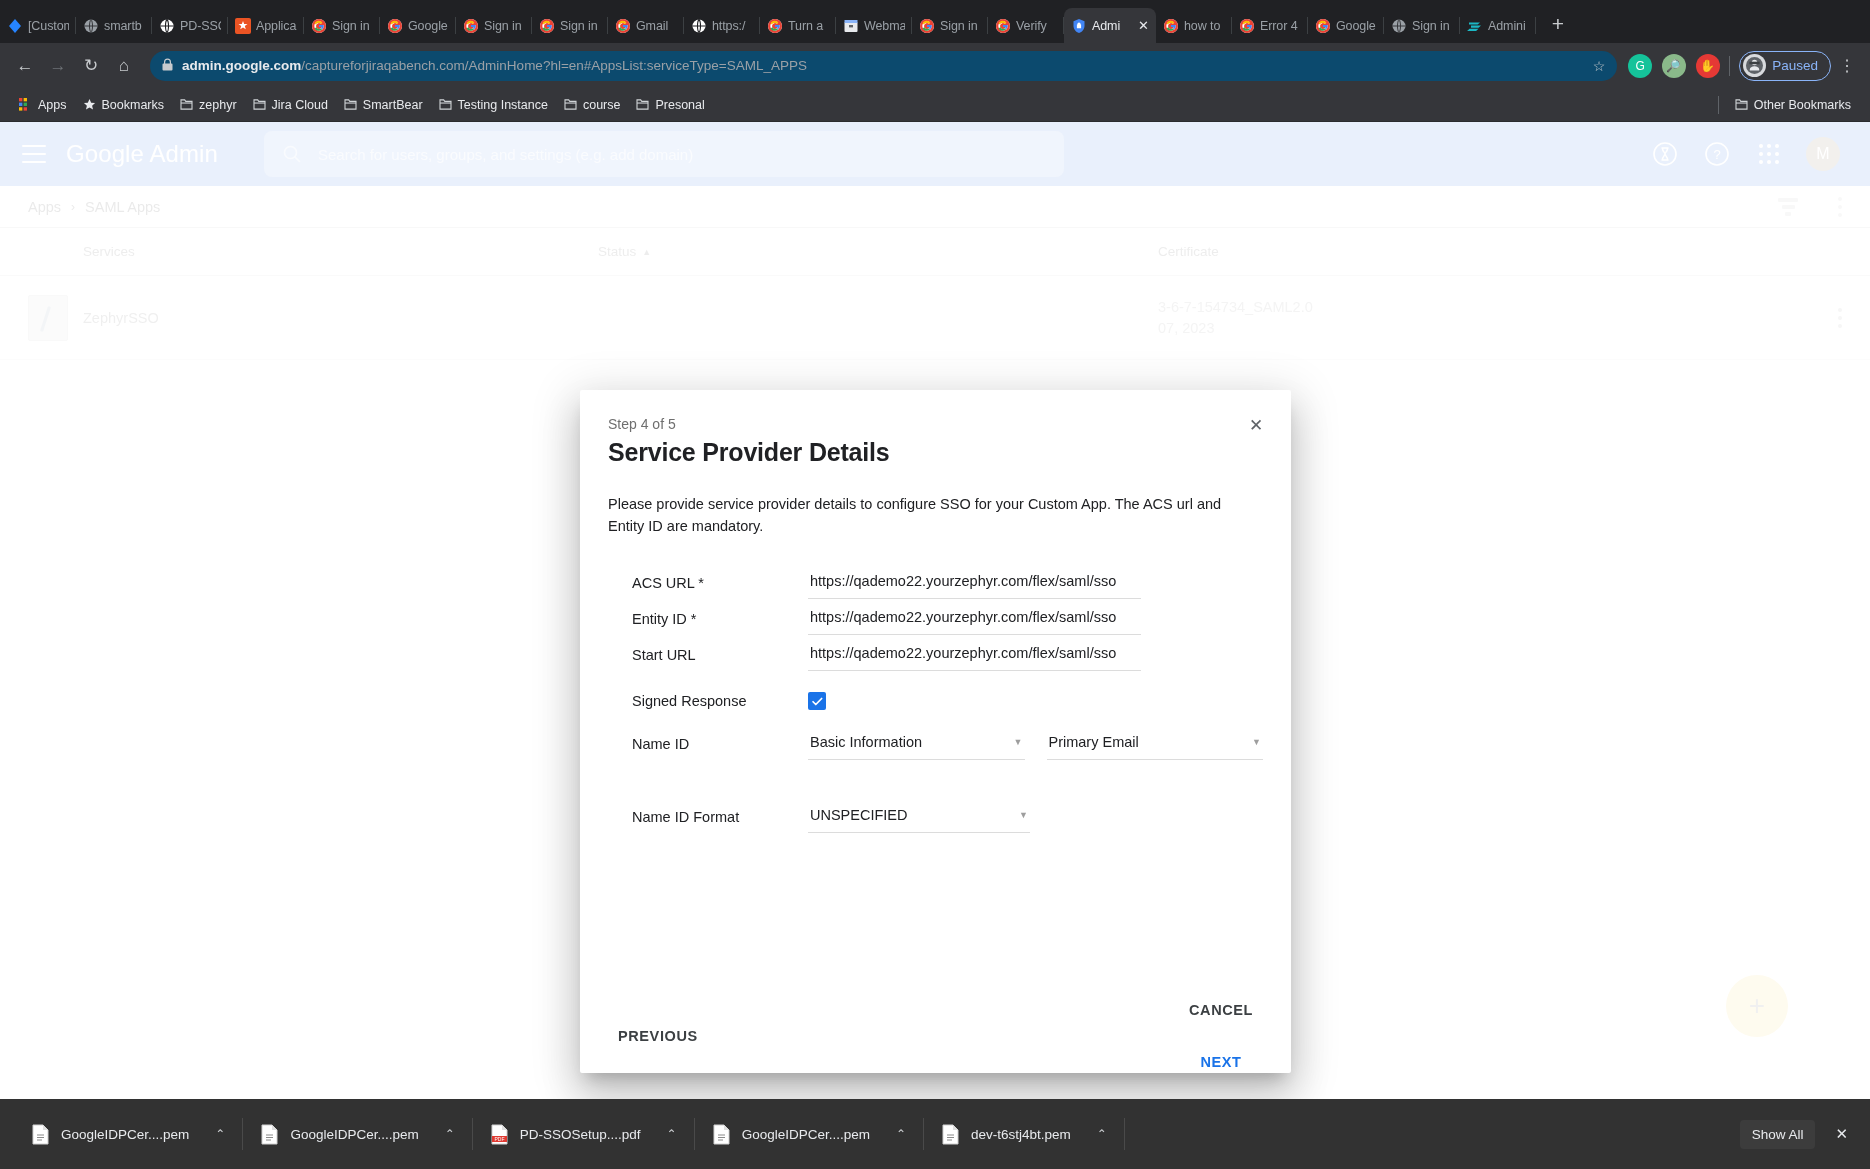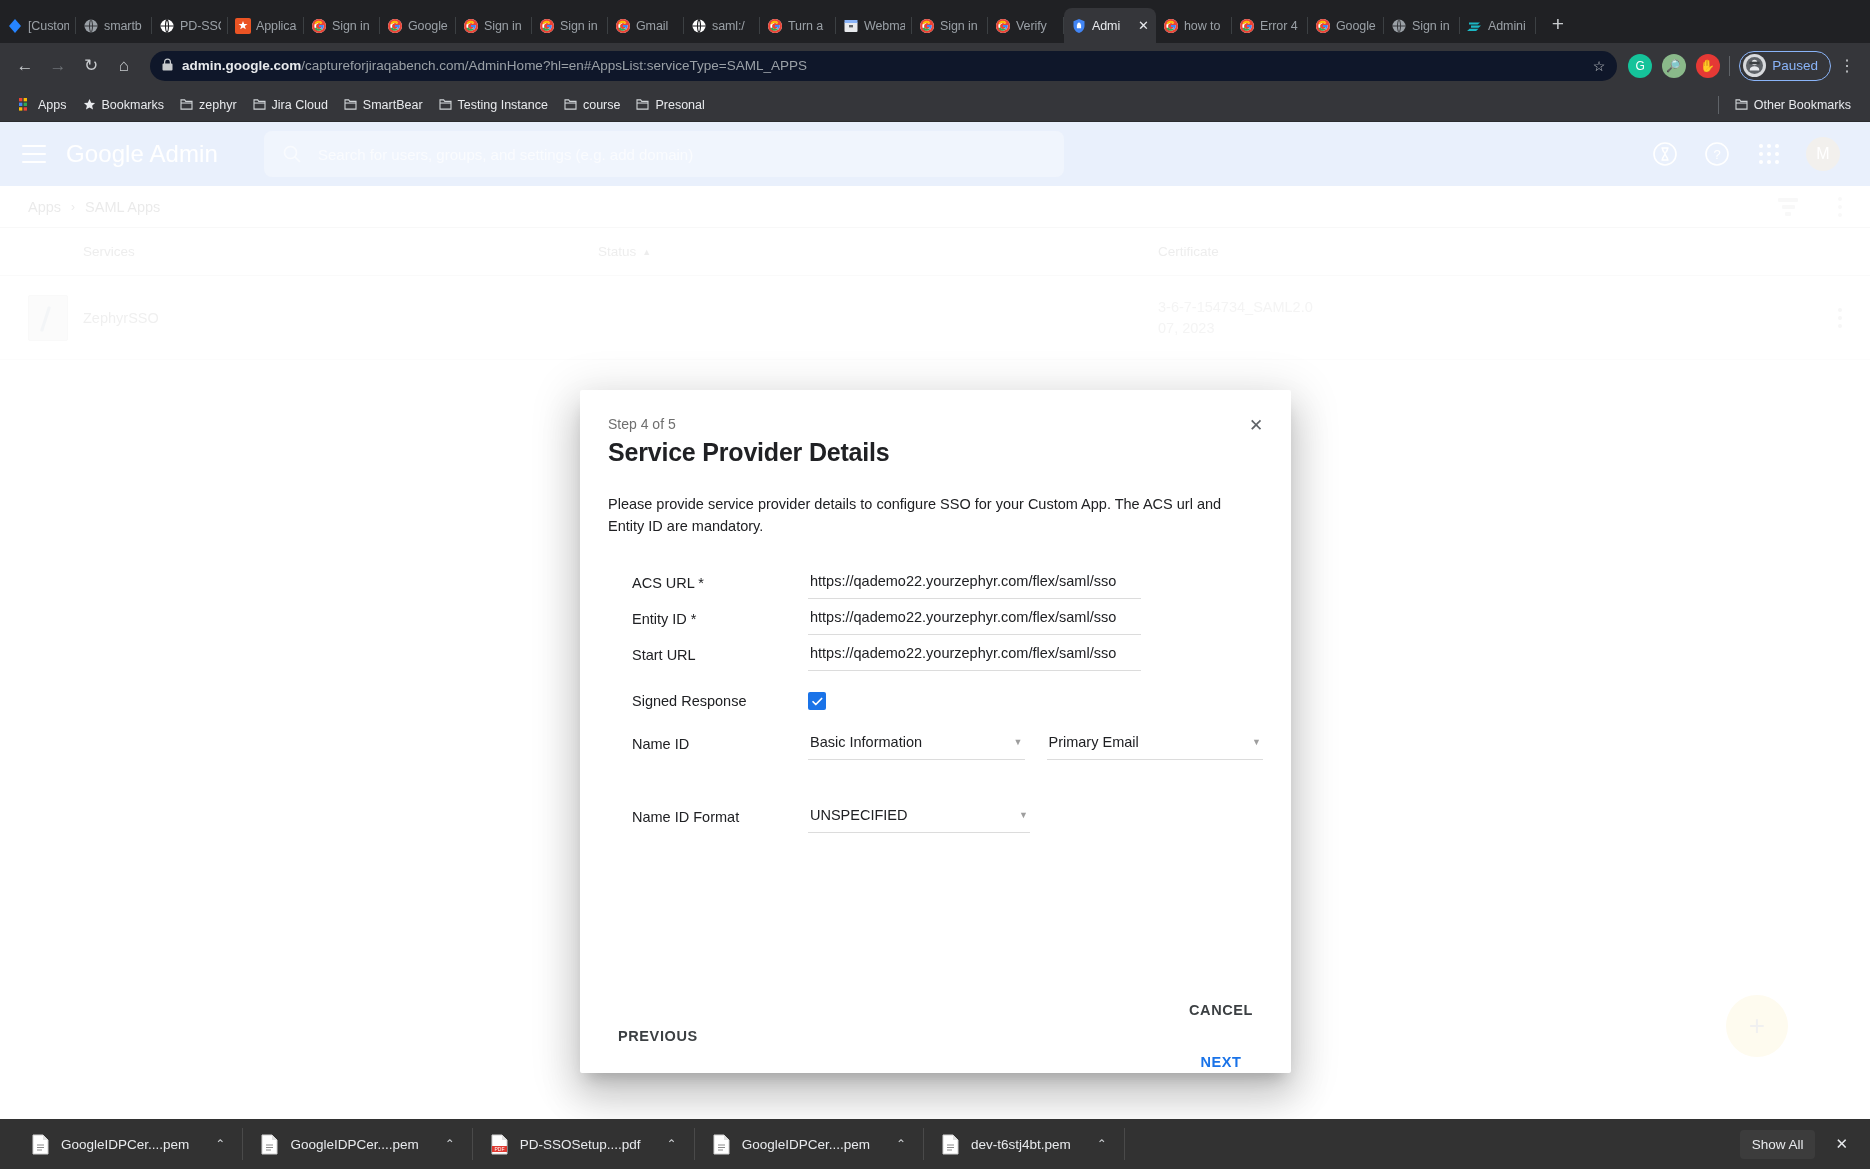--- a/index.html
+++ b/index.html
@@ -52,21 +52,21 @@
     height: 45px; background: #35363a;
     display: flex; align-items: center; padding: 0 10px; gap: 3px; flex: none;
   }
   .navbtn {
     width: 30px; height: 30px; border-radius: 50%;
     display: flex; align-items: center; justify-content: center;
     color: #c8cbce; font-size: 17px; flex: none;
   }
   .navbtn.disabled { color: #6d7175; }
   .omnibox {
-    flex: 1; height: 30px; background: #0f172a; border-radius: 16px;
+    flex: 1; height: 30px; background: #0c4a6e; border-radius: 16px;
     display: flex; align-items: center; padding: 0 12px; margin: 0 8px;
     gap: 9px; min-width: 0;
   }
   .omnibox .lock { font-size: 11.5px; color: #c8cbce; }
   .omnibox .url { font-size: 13.5px; color: #9aa0a6; white-space: nowrap; overflow: hidden; }
   .omnibox .url b { color: #e8eaed; font-weight: 700; }
   .omnibox .star { margin-left: auto; color: #c8cbce; font-size: 14px; }
   .ext-icon { width: 24px; height: 24px; border-radius: 50%; flex:none;
               display:flex; align-items:center; justify-content:center; font-size:12px; }
   .toolbar-sep { width:1px; height:20px; background:#5f6368; margin:0 6px; flex:none; }
@@ -215,21 +215,21 @@
   .tbtn {
     font-size: 14.5px; font-weight: 700; letter-spacing:0.6px;
     color:#3c4043; padding: 9px 10px; border-radius:4px; background:none; border:0;
     font-family:"Liberation Sans", sans-serif; cursor:pointer;
   }
   .tbtn.primary { color:#1a73e8; }
   .footer-right { margin-left:auto; display:flex; align-items:center; gap: 18px; flex-direction: column; }
 
   
   .downloadbar {
-    height: 50px; background:#323232; display:flex; align-items:center;
+    height: 70px; background:#323232; display:flex; align-items:center;
     padding: 0 14px; flex:none; gap:10px;
   }
   .dl-item {
     display:flex; align-items:center; gap: 12px; padding: 0 18px;
     height: 38px; position:relative;
   }
   .dl-item::after {
     content:""; position:absolute; right:0; top:3px; height:32px; width:1px; background:#4a4a4a;
   }
   .dl-file { width:17px; height:21px; flex:none; }
@@ -323,21 +323,21 @@
               <path d="M4.9 9.6l-1.4 1.1A4.7 4.7 0 008 12.7c1.27 0 2.33-.42 3.1-1.13l-1.37-1.07c-.42.29-.97.46-1.73.46A2.9 2.9 0 015.27 9l-.37.6z" fill="#34a853"></path>
               <path d="M3.5 5.3l1.45 1.13A2.9 2.9 0 018 5.1c.79 0 1.5.27 2.06.8l1.28-1.28A4.7 4.7 0 003.5 5.3z" fill="#fbbc05"></path>
             </svg></span>
           <span class="tab-title">Gmail</span>
         </div>
         <div class="tab">
           <span class="favicon"><svg width="16" height="16" viewBox="0 0 16 16">
               <circle cx="8" cy="8" r="6.5" fill="#fff"></circle>
               <path d="M1.5 8h13M8 1.5c2 2 2 11 0 13M8 1.5c-2 2-2 11 0 13" fill="none" stroke="#202124" stroke-width="1.1"></path>
             </svg></span>
-          <span class="tab-title">saml:/</span>
+          <span class="tab-title">https:/</span>
         </div>
         <div class="tab">
           <span class="favicon"><svg width="16" height="16" viewBox="0 0 16 16">
               <circle cx="8" cy="8" r="7" fill="#fff"></circle>
               <path d="M8 1a7 7 0 100 14A7 7 0 008 1zm0 2.3a4.7 4.7 0 013.2 1.25l-1.3 1.3A2.9 2.9 0 108 10.9c1.35 0 2.3-.8 2.55-1.9H8V7.1h4.55c.05.3.08.6.08.95C12.63 10.9 10.8 12.7 8 12.7A4.7 4.7 0 118 3.3z" fill="#ea4335"></path>
               <path d="M12.63 8.05c0-.35-.03-.65-.08-.95H8V9h2.55c-.1.45-.35.85-.72 1.15l1.38 1.07c.82-.76 1.42-1.9 1.42-3.17z" fill="#4285f4"></path>
               <path d="M4.9 9.6l-1.4 1.1A4.7 4.7 0 008 12.7c1.27 0 2.33-.42 3.1-1.13l-1.37-1.07c-.42.29-.97.46-1.73.46A2.9 2.9 0 015.27 9l-.37.6z" fill="#34a853"></path>
               <path d="M3.5 5.3l1.45 1.13A2.9 2.9 0 018 5.1c.79 0 1.5.27 2.06.8l1.28-1.28A4.7 4.7 0 003.5 5.3z" fill="#fbbc05"></path>
             </svg></span>
           <span class="tab-title">Turn a</span>

